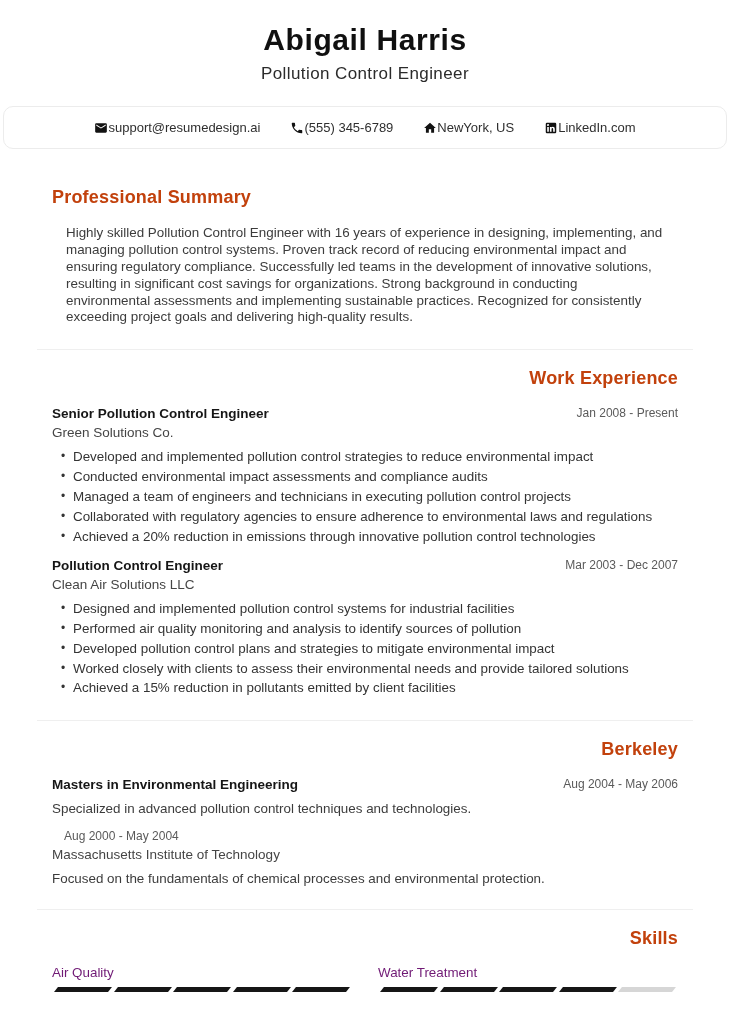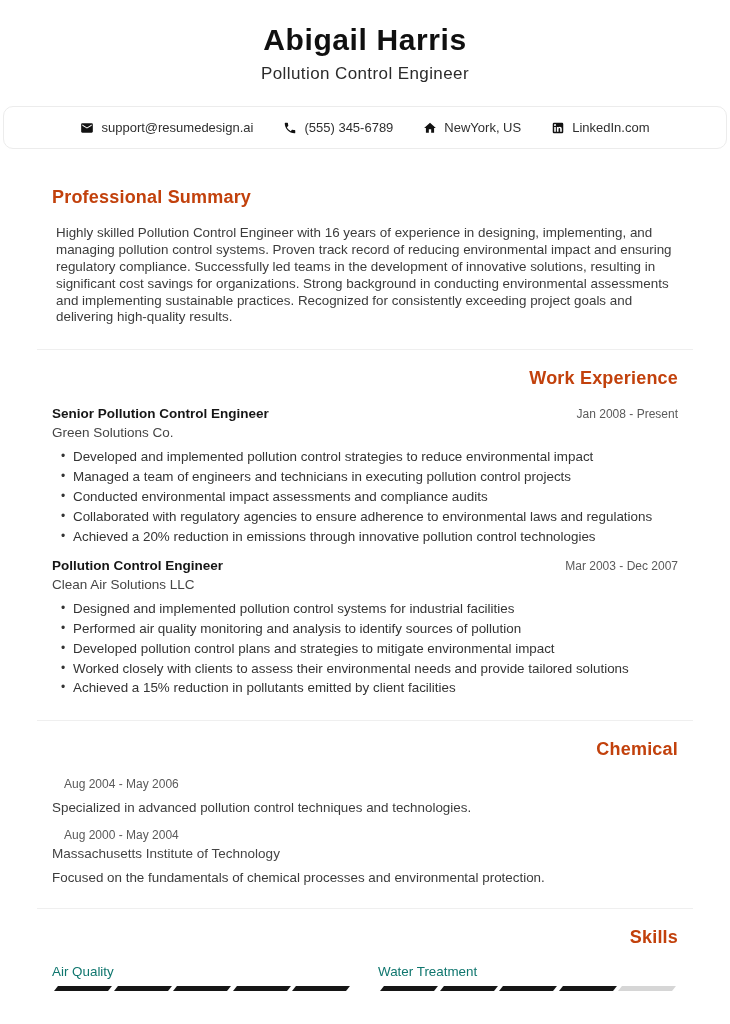--- a/index.html
+++ b/index.html
@@ -20,43 +20,43 @@
   
   .header{text-align:center;padding-top:23px;}
   .name{font-size:30px;font-weight:700;margin:0;letter-spacing:.6px;color:#101010;}
   .subtitle{font-size:17px;margin-top:7px;color:#2b2b2b;letter-spacing:.4px;}
   
   .contact-card{
     margin:22px 3px 0;height:43px;border:1px solid #ececec;border-radius:10px;
     display:flex;align-items:center;justify-content:center;gap:30px;
     font-size:13px;color:#2f2f2f;background:#fff;
   }
-  .contact-item{display:flex;align-items:center;gap:7px;white-space:nowrap;}
+  .contact-item{display:flex;align-items:center;white-space:nowrap;}
   .contact-item svg{width:14px;height:14px;fill:#121212;flex:0 0 auto;}
   
   main{padding:0 52px;}
   h2{font-size:18px;font-weight:700;color:#c2410c;margin:0;letter-spacing:.2px;}
   .sec-summary h2{margin-top:38px;}
-  .summary{margin:17px 4px 0;font-size:13.4px;line-height:1.26;color:#3c3c3c;}
+  .summary{margin:17px 14px 0;font-size:13.4px;line-height:1.26;color:#3c3c3c;}
   .divider{border:none;border-top:1px solid var(--divider);margin:23px -15px 0;}
   .sec-experience h2,.sec-education h2,.sec-skills h2{margin-top:18px;text-align:right;}
   
   .entry{margin-top:17px;}
   .entry + .entry{margin-top:13px;}
-  .entry-head{display:flex;justify-content:space-between;align-items:center;}
+  .entry-head{display:flex;justify-content:space-between;align-items:flex-start;}
   .entry-title{font-size:13.5px;font-weight:700;margin:0;color:#161616;}
   .entry-dates{font-size:12px;color:var(--text-muted);white-space:nowrap;padding-left:12px;}
   .entry-org{font-size:13.5px;color:var(--text-secondary);margin-top:4px;}
   .bullets{margin:9px 0 0;padding-left:21px;list-style:none;}
   .bullets li{font-size:13.4px;color:#343434;margin-bottom:3.5px;line-height:1.22;position:relative;}
   .bullets li::before{content:"•";position:absolute;left:-12px;color:#343434;font-size:12px;}
   .edu-desc{font-size:13.4px;color:#3c3c3c;margin:9px 0 0;}
   
   .skills-grid{margin-top:16px;display:grid;grid-template-columns:1fr 1fr;column-gap:26px;row-gap:10px;}
-  .skill-name{font-size:13.4px;color:#0f766e;line-height:16px;}
+  .skill-name{font-size:13.4px;color:#701a75;line-height:16px;}
   .skill-bar{display:flex;gap:6px;margin-top:6px;height:5px;padding:0 4px;}
   .seg{flex:1;transform:skewX(-38deg);}
   .seg.filled{background:var(--skill-filled);}
   .seg.empty{background:var(--skill-empty);}
 </style>
 </head>
 <body>
 
 <div class="page">
 
@@ -105,22 +105,22 @@
       <h2>Work Experience</h2>
       <div id="jobs-list">
           <article class="entry">
     <div class="entry-head">
       <h3 class="entry-title">Senior Pollution Control Engineer</h3>
       <span class="entry-dates">Jan 2008 - Present</span>
     </div>
     <div class="entry-org">Green Solutions Co.</div>
     <ul class="bullets">
       <li>Developed and implemented pollution control strategies to reduce environmental impact</li>
+              <li>Conducted environmental impact assessments and compliance audits</li>
               <li>Managed a team of engineers and technicians in executing pollution control projects</li>
-              <li>Conducted environmental impact assessments and compliance audits</li>
               <li>Collaborated with regulatory agencies to ensure adherence to environmental laws and regulations</li>
               <li>Achieved a 20% reduction in emissions through innovative pollution control technologies</li>
     </ul>
           </article>
           <article class="entry">
     <div class="entry-head">
       <h3 class="entry-title">Pollution Control Engineer</h3>
       <span class="entry-dates">Mar 2003 - Dec 2007</span>
     </div>
     <div class="entry-org">Clean Air Solutions LLC</div>
@@ -131,24 +131,25 @@
               <li>Worked closely with clients to assess their environmental needs and provide tailored solutions</li>
               <li>Achieved a 15% reduction in pollutants emitted by client facilities</li>
     </ul>
           </article>
         </div>
     </section>
 
     <hr class="divider">
 
     <section class="sec-education">
-      <h2>Chemical</h2>
+      <h2>Berkeley</h2>
       <div id="degrees-list">
           <article class="entry">
     <div class="entry-head">
+      <h3 class="entry-title">Masters in Environmental Engineering</h3>
       <span class="entry-dates">Aug 2004 - May 2006</span>
     </div>
     <p class="edu-desc">Specialized in advanced pollution control techniques and technologies.</p>
           </article>
           <article class="entry">
     <div class="entry-head">
       <span class="entry-dates">Aug 2000 - May 2004</span>
     </div>
     <div class="entry-org">Massachusetts Institute of Technology</div>
     <p class="edu-desc">Focused on the fundamentals of chemical processes and environmental protection.</p>

